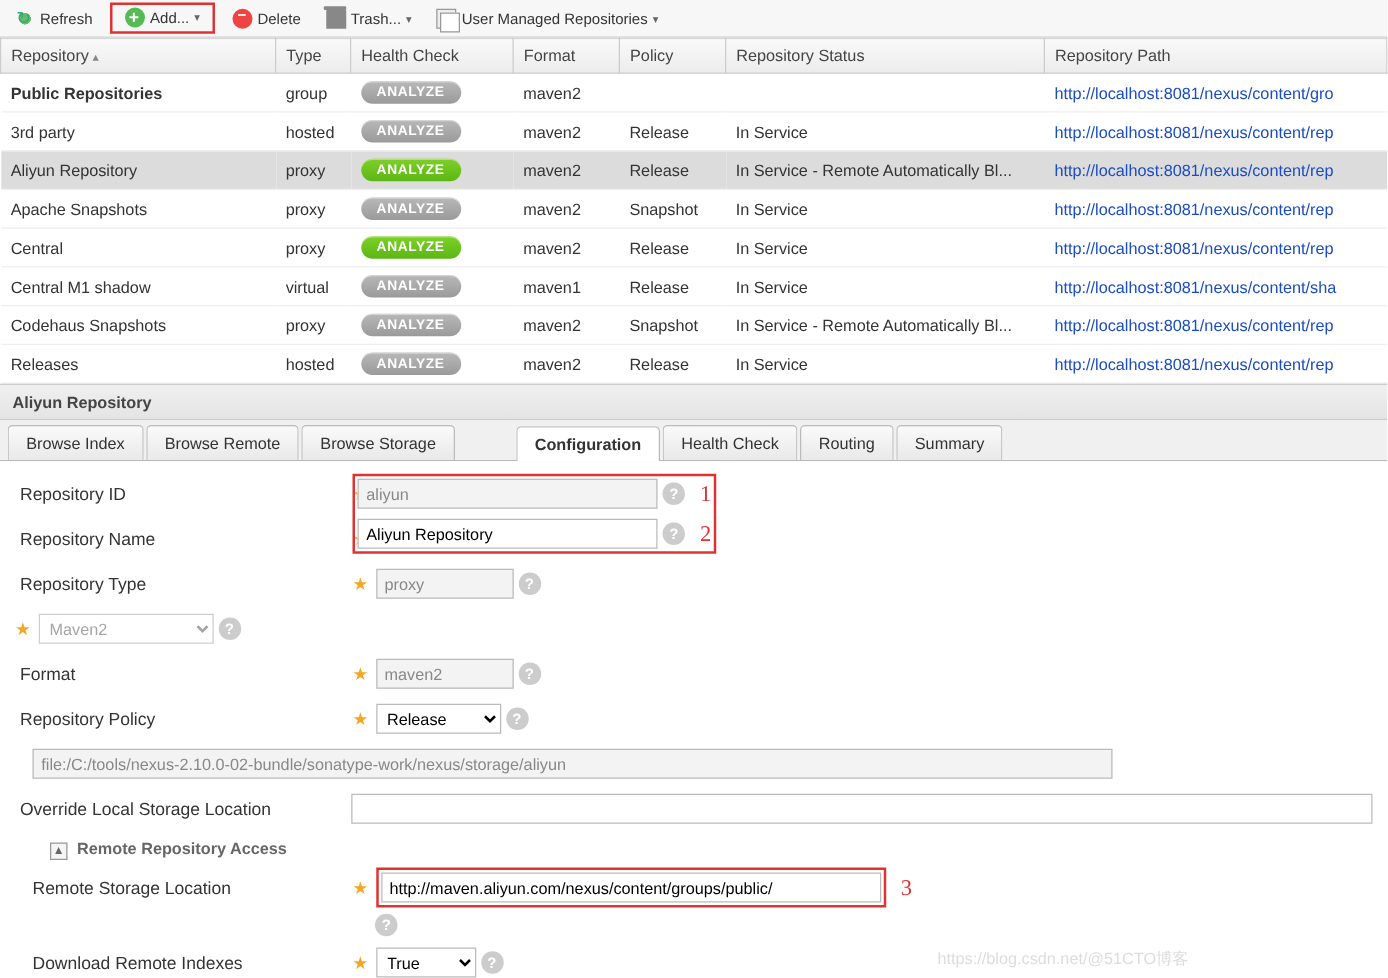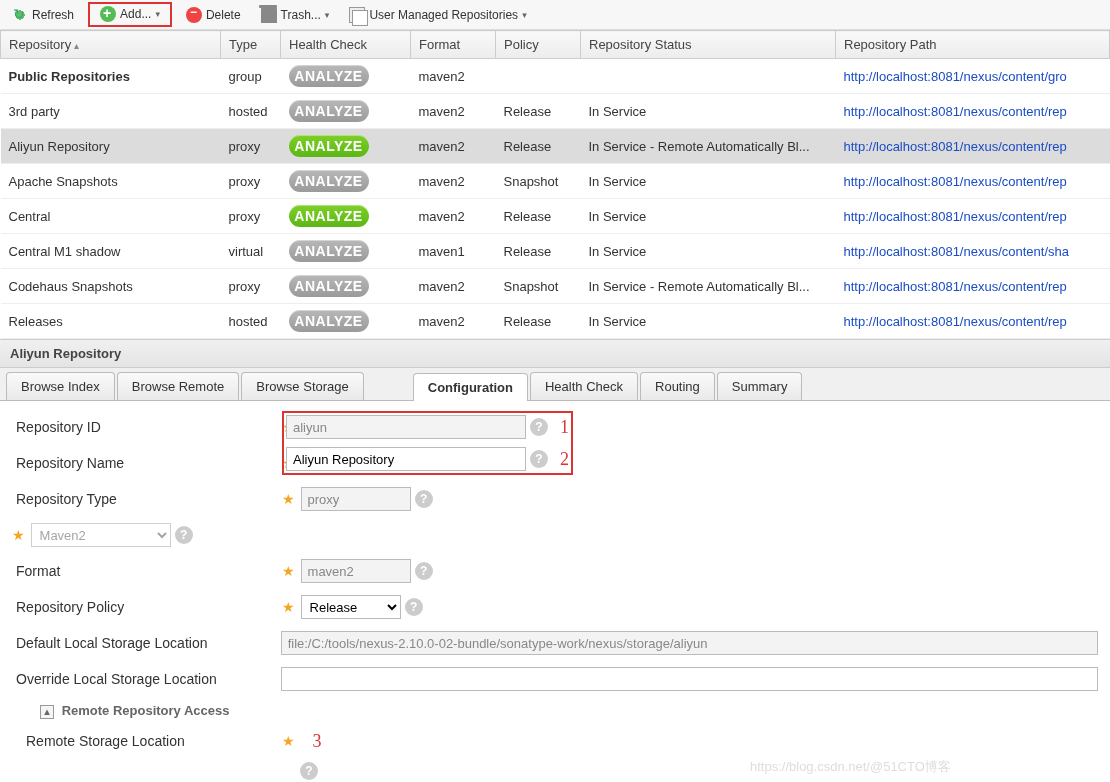--- a/index.html
+++ b/index.html
@@ -18,21 +18,21 @@
 .icon-pages{background:#eee;border:1px solid #999;position:relative;}
 .icon-pages::after{content:"";position:absolute;width:14px;height:14px;border:1px solid #999;background:#fff;left:2px;top:2px;}
 .dropdown-arrow { font-size: 9px; color: #666; }
 .add-highlight { border: 2px solid #d33; padding: 0 4px; }
 
 table.grid { width: 100%; border-collapse: collapse; }
 table.grid th { background: linear-gradient(#f9f9f9,#ececec); border: 1px solid #ccc; text-align: left; padding: 6px 8px; font-weight: normal; color: #444; font-size: 13px; }
 table.grid td { border-bottom: 1px solid #eee; padding: 6px 8px; font-size: 13px; white-space: nowrap; overflow: hidden; }
 table.grid tr.selected td { background: #dcdcdc; }
 table.grid tr:nth-child(1) td:first-child { font-weight: bold; }
-.analyze-btn { display:inline-block; width:80px; text-align:center; color:#fff; font-size:14px; font-weight:bold; letter-spacing:0.5px; padding:3px 0; border-radius:11px; background:linear-gradient(#b8b8b8,#9a9a9a); box-shadow: inset 0 1px 0 rgba(255,255,255,0.4); cursor:pointer;}
+.analyze-btn { display:inline-block; width:80px; text-align:center; color:#fff; font-size:11px; font-weight:bold; letter-spacing:0.5px; padding:3px 0; border-radius:11px; background:linear-gradient(#b8b8b8,#9a9a9a); box-shadow: inset 0 1px 0 rgba(255,255,255,0.4); cursor:pointer;}
 .analyze-btn.green { background: linear-gradient(#7ed027,#5cb615); }
 .link { color: #1a4cc4; cursor:pointer; }
 .sort-asc::after{content:" ▴";font-size:10px;color:#888;}
 
 .panel-title { background: linear-gradient(#f0f0f0,#e4e4e4); padding: 6px 10px; font-weight: bold; border-top:1px solid #ccc; border-bottom:1px solid #ccc; color:#444;}
 .tabs { display:flex; background:#f0f0f0; border-bottom:1px solid #bbb; padding:4px 6px 0 6px; gap:0;}
 .tab { padding:6px 14px; border:1px solid #bbb; border-bottom:none; background:linear-gradient(#fafafa,#e9e9e9); margin-right:2px; border-radius:4px 4px 0 0; cursor:pointer; font-size:13px; color:#333;}
 .tab.active { background:#fff; font-weight:bold; position:relative; top:1px;margin-left:47px;}
 
 .form { padding: 10px 12px; background:#fff;}
@@ -236,39 +236,41 @@
   </div>
 
   <div class="form-row">
     <div class="form-label">Repository Policy</div>
     <span class="req">★</span>
     <select class="form-select" style="width:100px"><option>Release</option></select>
     <span class="help">?</span>
   </div>
 
   <div class="form-row">
-    <div class="form-label">Default Local Storage Location</div>
     <span style="width:14px"></span>
     <input class="form-input full" readonly="" value="file:/C:/tools/nexus-2.10.0-02-bundle/sonatype-work/nexus/storage/aliyun" style="">
   </div>
 
   <div class="form-row">
     <div class="form-label">Override Local Storage Location</div>
     <span style="width:14px"></span>
     <input class="form-input full" value="" style="">
   </div>
 
   <div class="fieldset-title">
     <span class="collapse-icon">▴</span>
     <span>Remote Repository Access</span>
   </div>
 
   <div class="form-row">
     <div class="form-label" style="padding-left:14px">Remote Storage Location</div>
     <span class="req">★</span>
+    <span class="red-box">
+      <input class="form-input" style="width: 400px;" value="http://maven.aliyun.com/nexus/content/groups/public/">
+    </span>
     <span class="red-annotation">3</span>
   </div>
   <div class="form-row" style="min-height:20px">
     <div class="form-label"></div>
       <span style="width:14px"></span>
     <span class="help">?</span>
   </div>
 
   <div class="form-row">
     <div class="form-label" style="padding-left:14px">Download Remote Indexes</div>

